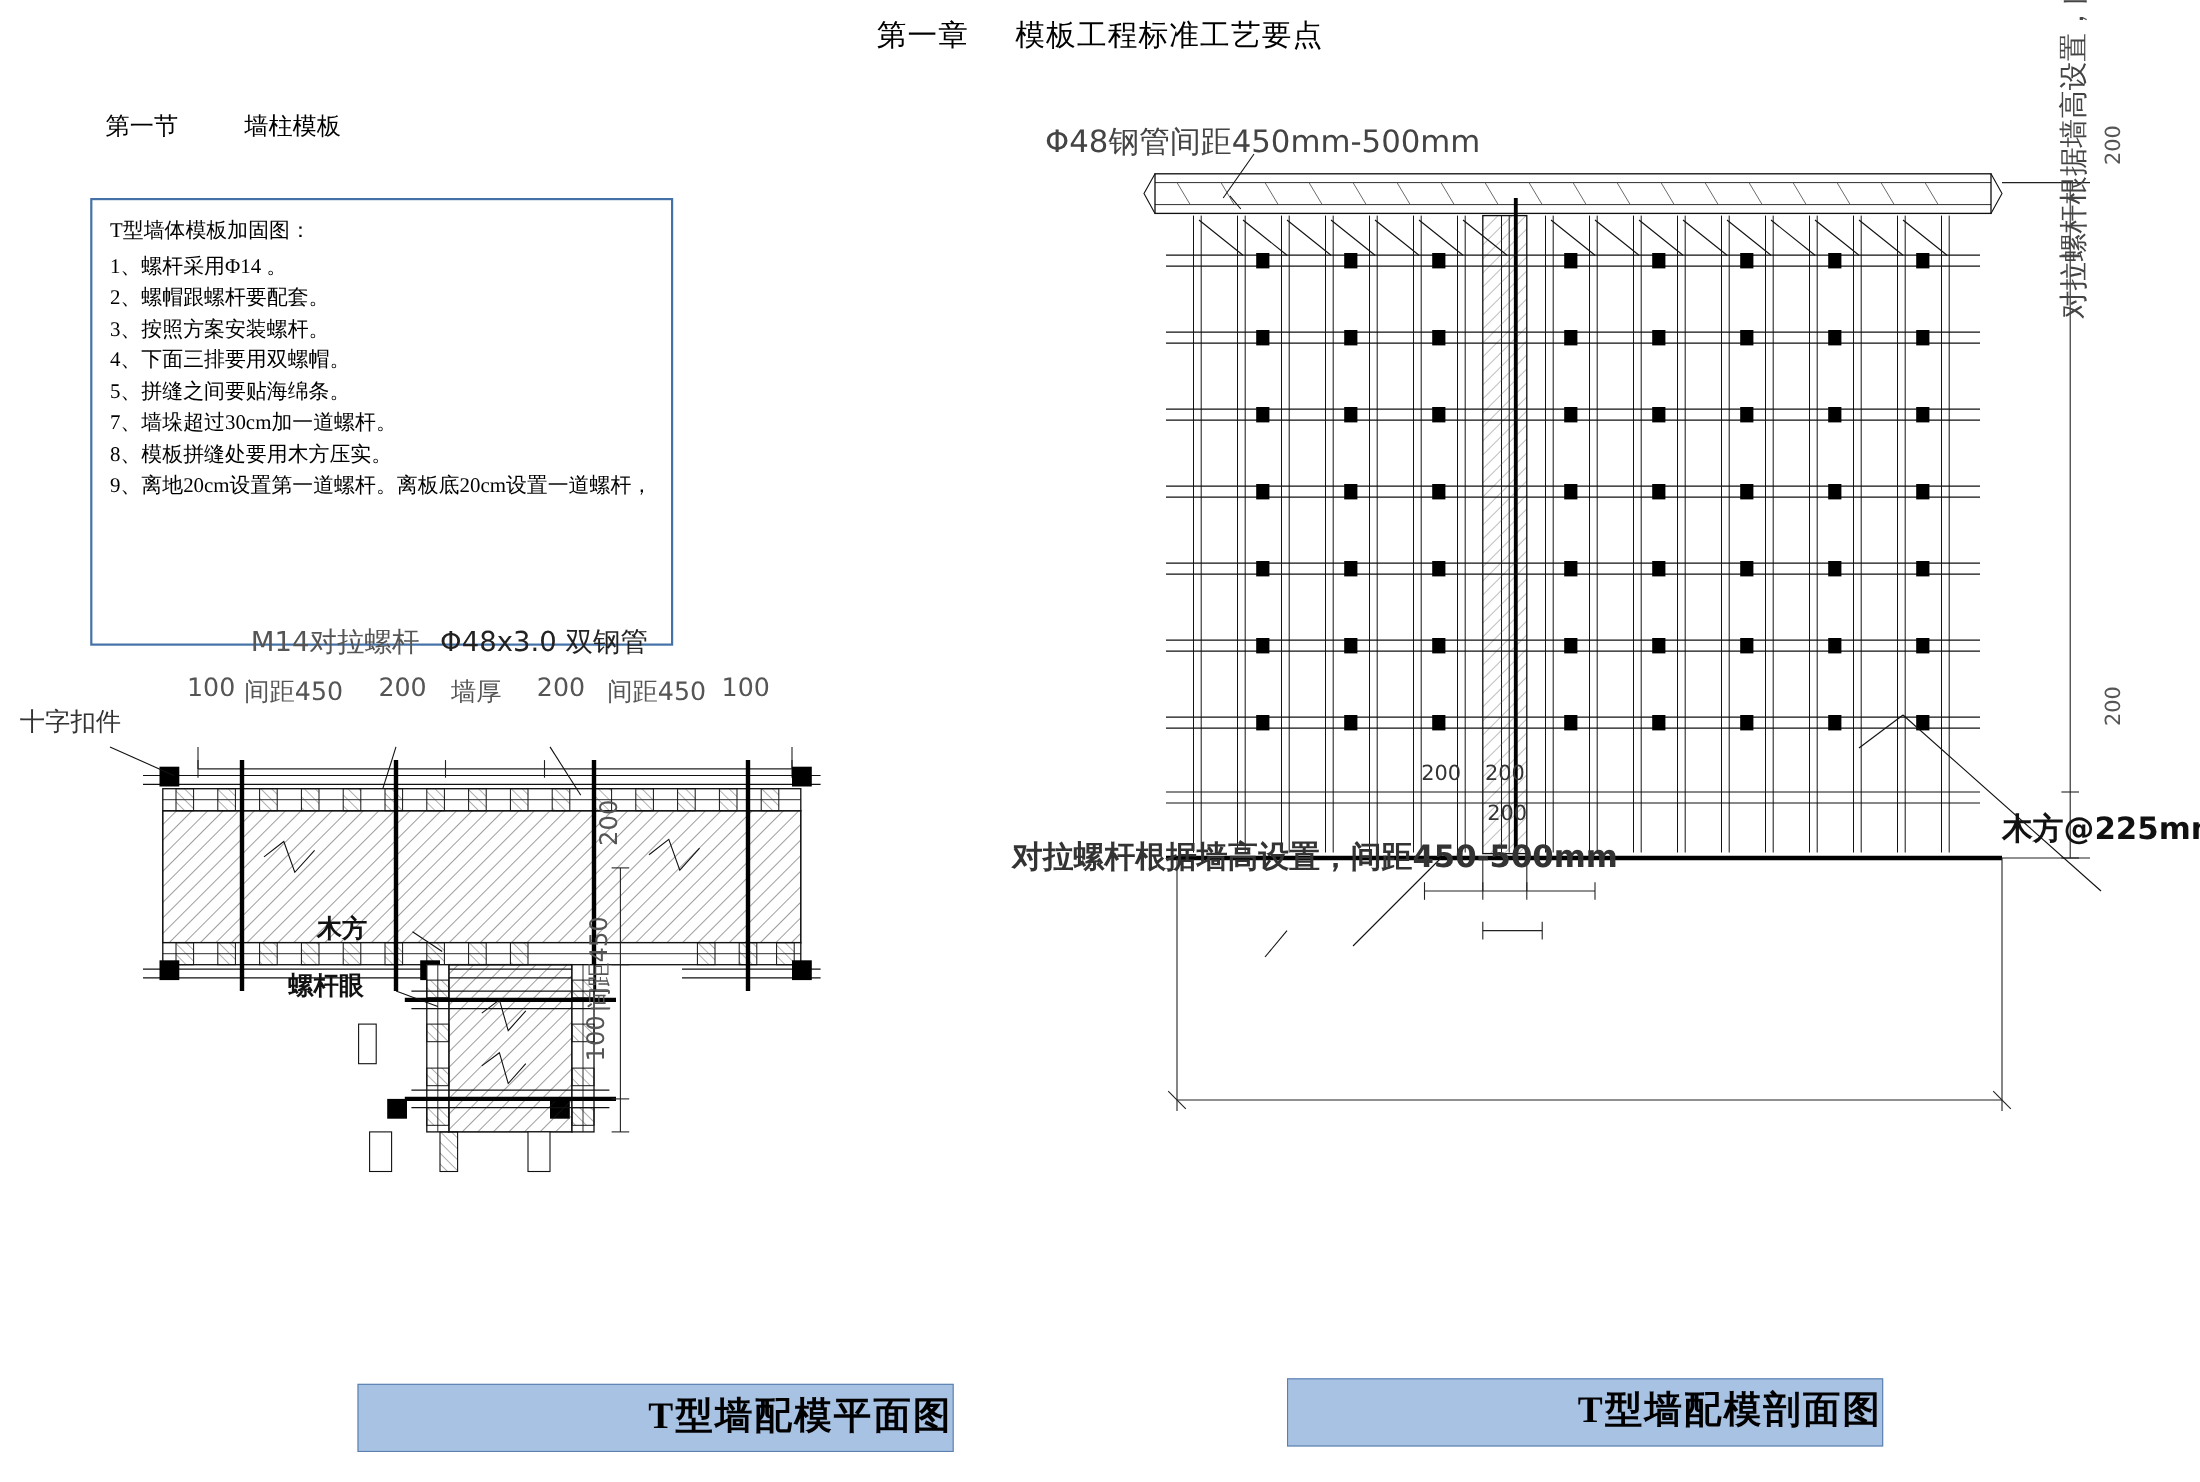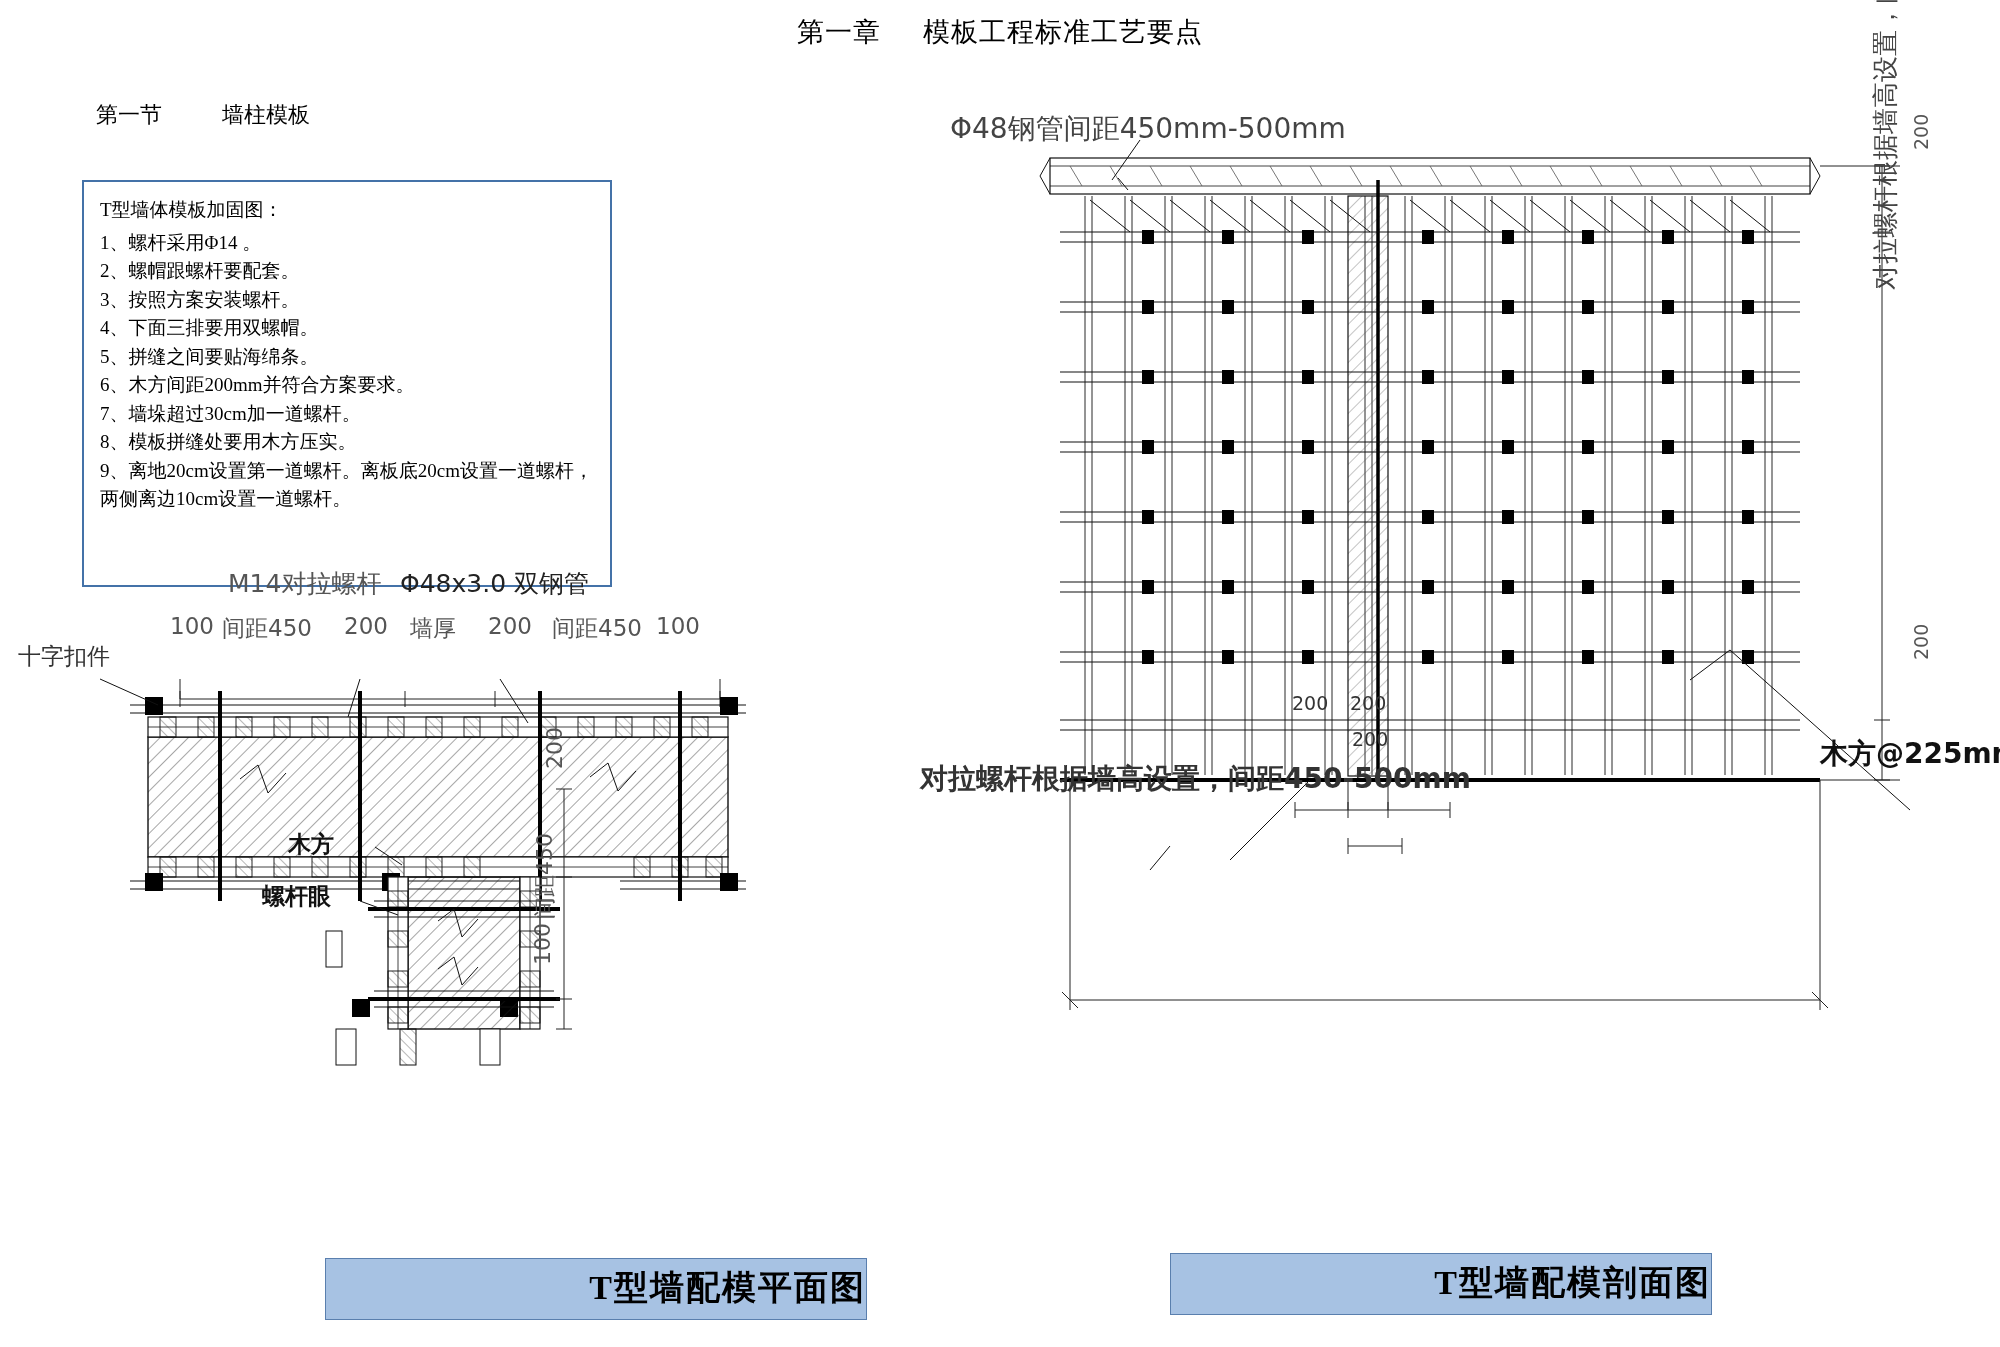--- a/index.html
+++ b/index.html
@@ -110,25 +110,23 @@
     <span class="sec-no">第一节</span><span>墙柱模板</span>
   </div>
 
   <div class="notes-box">
     <div class="note-line note-head">T型墙体模板加固图：</div>
     <div class="note-line">1、螺杆采用Φ14 。</div>
     <div class="note-line">2、螺帽跟螺杆要配套。</div>
     <div class="note-line">3、按照方案安装螺杆。</div>
     <div class="note-line">4、下面三排要用双螺帽。</div>
     <div class="note-line">5、拼缝之间要贴海绵条。</div>
-    <div class="note-line">6、木方间距200mm并符合方案要求。</div>
     <div class="note-line">7、墙垛超过30cm加一道螺杆。</div>
     <div class="note-line">8、模板拼缝处要用木方压实。</div>
     <div class="note-line">9、离地20cm设置第一道螺杆。离板底20cm设置一道螺杆，</div>
-    <div class="note-line">两侧离边10cm设置一道螺杆。</div>
   </div>
 
   <div class="dwg" id="plan-dwg">
     <svg width="920" height="580" viewBox="0 0 920 580">
       <defs>
         <pattern id="hatchA" width="10" height="10" patternTransform="rotate(45)" patternUnits="userSpaceOnUse">
           <line x1="0" y1="0" x2="0" y2="10" stroke="#222" stroke-width="0.8"></line>
         </pattern>
         <pattern id="hatchB" width="7" height="7" patternTransform="rotate(-45)" patternUnits="userSpaceOnUse">
           <line x1="0" y1="0" x2="0" y2="7" stroke="#333" stroke-width="0.7"></line>

